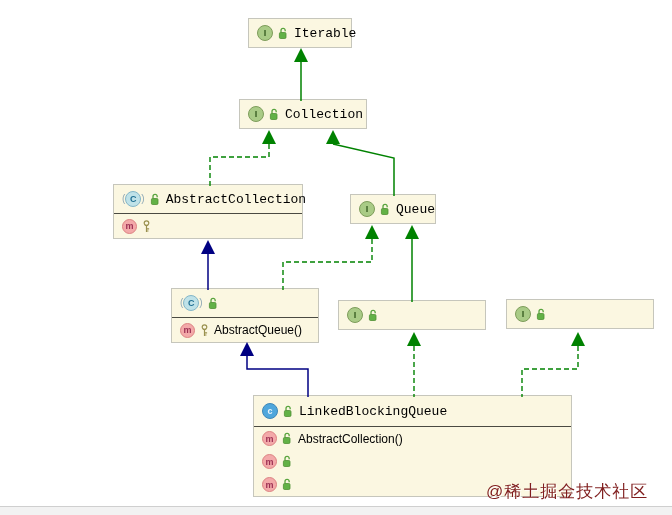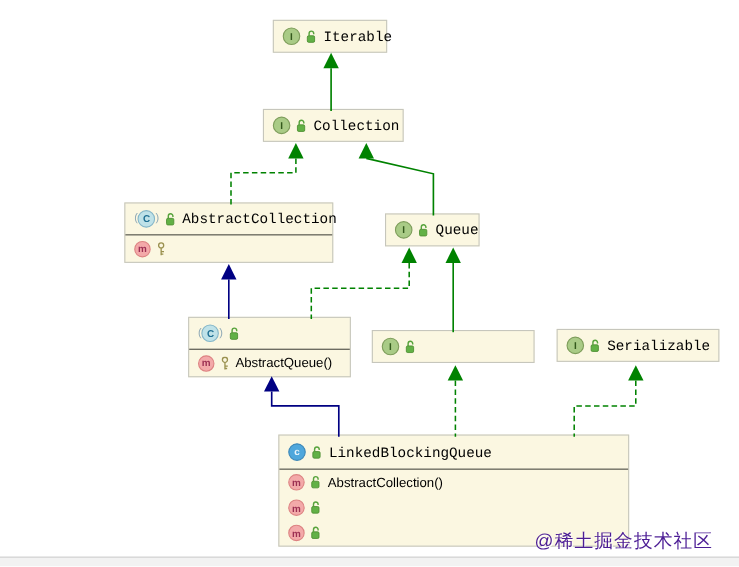--- a/index.html
+++ b/index.html
@@ -56,21 +56,21 @@
   .edge-navy{stroke:#000082;fill:none;stroke-width:1.5;}
   .arrow-green{fill:#008200;stroke:none;}
   .arrow-navy{fill:#000082;stroke:none;}
   
   .watermark-url{
     position:absolute;left:428px;top:490px;
     color:#c9c9c9;opacity:.75;font-size:13px;letter-spacing:.5px;margin-top:41px;
   }
   .watermark-community{
     position:absolute;left:486px;top:480px;
-    color:#4c1d95;font-size:17px;letter-spacing:1px;
+    color:#7f1d1d;font-size:17px;letter-spacing:1px;
     text-shadow:1px 1px 0 rgba(255,255,255,.95);
   }
   .bottom-strip{
     position:absolute;left:0;top:506px;width:672px;height:9px;
     background:#f2f2f2;border-top:1px solid #cfcfcf;box-sizing:border-box;
   }
   
   #n-iterable{left:248px;top:18px;width:104px;}
   #n-collection{left:239px;top:99px;width:128px;}
   #n-abstract-collection{left:113px;top:184px;width:190px;}
@@ -194,21 +194,20 @@
 
   <div class="node" id="n-serializable">
     <div class="node-header">
       <span class="icon-circle ic-iface">I</span>
       <span class="vis-icon">
         <svg width="11" height="13" viewBox="0 0 11 13">
             <path d="M3 5.5 V3.4 A2.1 2.1 0 0 1 7.2 3.4 L7.2 4.2" fill="none" stroke="#57a33c" stroke-width="1.3"></path>
             <rect x="1.4" y="5.5" width="6.6" height="6" rx="1.2" fill="#62b146" stroke="#4e8f33" stroke-width="0.8"></rect>
           </svg>
       </span>
-      <span>Serializable</span>
     </div>
   </div>
 
   <div class="node" id="n-lbq">
     <div class="node-header">
       <span class="icon-circle ic-cclass">c</span>
       <span class="vis-icon">
         <svg width="11" height="13" viewBox="0 0 11 13">
             <path d="M3 5.5 V3.4 A2.1 2.1 0 0 1 7.2 3.4 L7.2 4.2" fill="none" stroke="#57a33c" stroke-width="1.3"></path>
             <rect x="1.4" y="5.5" width="6.6" height="6" rx="1.2" fill="#62b146" stroke="#4e8f33" stroke-width="0.8"></rect>

